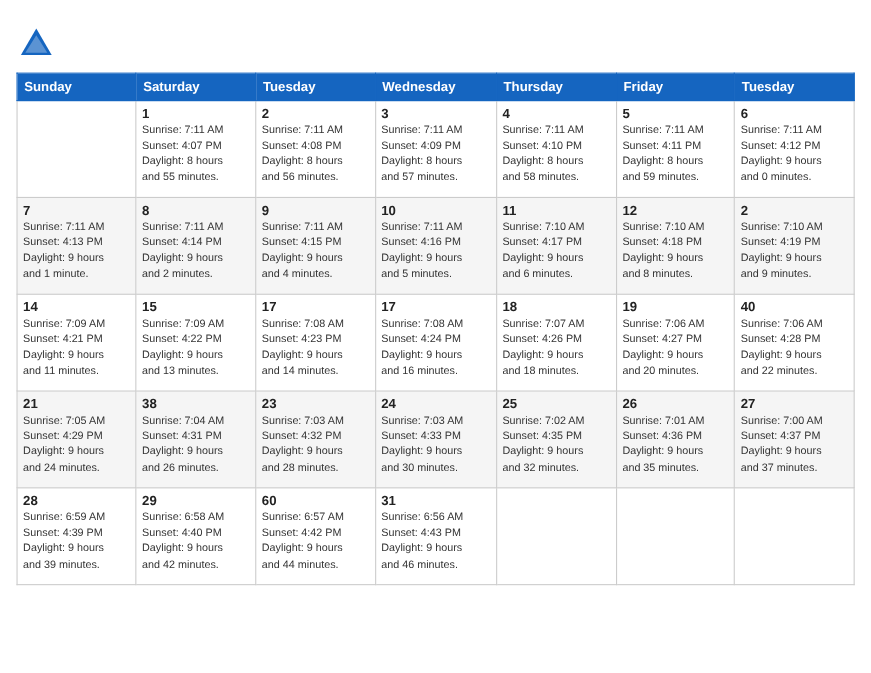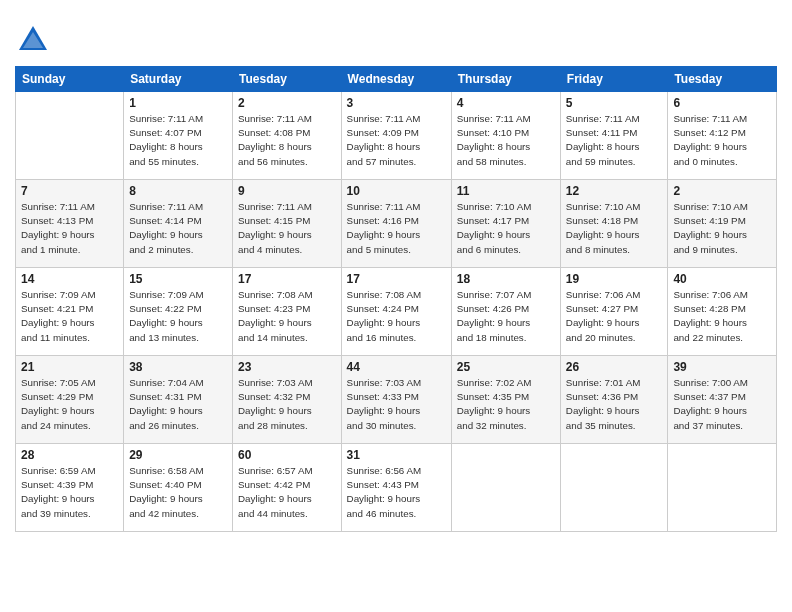--- a/index.html
+++ b/index.html
@@ -226,33 +226,33 @@
           </td>
           <td>
             <div class="day-num">38</div>
             <div class="day-info">Sunrise: 7:04 AM<br>Sunset: 4:31 PM<br>Daylight: 9 hours<br>and 26 minutes.</div>
           </td>
           <td>
             <div class="day-num">23</div>
             <div class="day-info">Sunrise: 7:03 AM<br>Sunset: 4:32 PM<br>Daylight: 9 hours<br>and 28 minutes.</div>
           </td>
           <td>
-            <div class="day-num">44</div>
+            <div class="day-num">24</div>
             <div class="day-info">Sunrise: 7:03 AM<br>Sunset: 4:33 PM<br>Daylight: 9 hours<br>and 30 minutes.</div>
           </td>
           <td>
             <div class="day-num">25</div>
             <div class="day-info">Sunrise: 7:02 AM<br>Sunset: 4:35 PM<br>Daylight: 9 hours<br>and 32 minutes.</div>
           </td>
           <td>
             <div class="day-num">26</div>
             <div class="day-info">Sunrise: 7:01 AM<br>Sunset: 4:36 PM<br>Daylight: 9 hours<br>and 35 minutes.</div>
           </td>
           <td>
-            <div class="day-num">39</div>
+            <div class="day-num">27</div>
             <div class="day-info">Sunrise: 7:00 AM<br>Sunset: 4:37 PM<br>Daylight: 9 hours<br>and 37 minutes.</div>
           </td>
         </tr>
         <tr>
           <td>
             <div class="day-num">28</div>
             <div class="day-info">Sunrise: 6:59 AM<br>Sunset: 4:39 PM<br>Daylight: 9 hours<br>and 39 minutes.</div>
           </td>
           <td>
             <div class="day-num">29</div>

